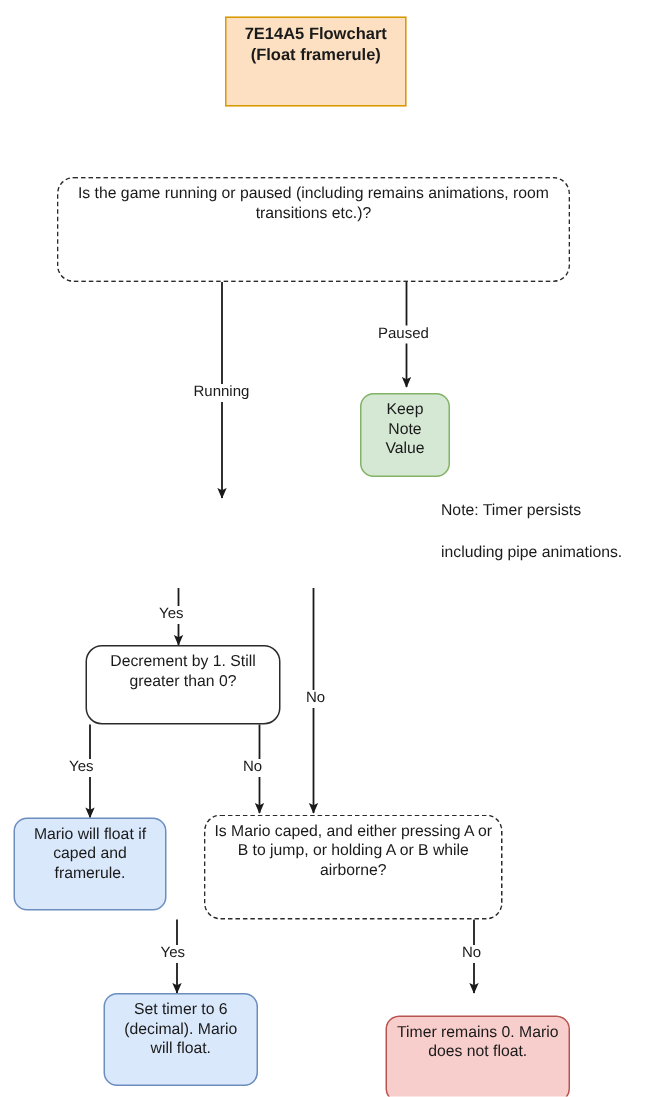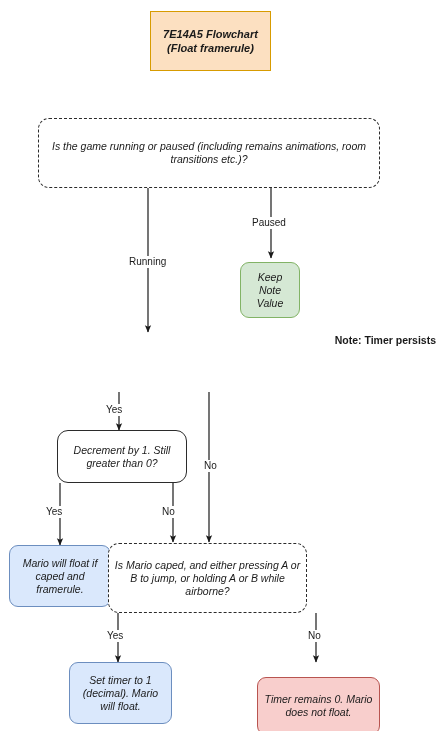--- a/index.html
+++ b/index.html
@@ -18,28 +18,26 @@
   #flow {
     position: absolute;
     left: 0; top: 0;
     width: 441px;
     height: 731px;
   }
   .node {
     position: absolute;
     box-sizing: border-box;
     display: flex;
-    align-items: center;
     justify-content: center;
     text-align: center;
     font-size: 10.5px;
     line-height: 13px;
     color: #1a1a1a;
-    padding: 20px 5px;
-    font-style: italic;
+    padding: 4px 5px;
   }
   .node-title {
     background: #fce0c1;
     border: 1.4px solid #d79b00;
     font-weight: bold;
     font-size: 11px;
     line-height: 14px;
     color: #1a1a1a;
     border-radius: 0;
   }
@@ -66,23 +64,22 @@
   .node-red {
     background: #f8cecc;
     border: 1.3px solid #b85450;
     border-radius: 9px;
     margin-top: 15px;
   }
   .note {
     position: absolute;
     font-size: 10.5px;
     line-height: 14px;
-    text-align: right;
+    text-align: left;
     color: #1a1a1a;
-    font-weight: bold;
   }
   .edge-label {
     position: absolute;
     font-size: 10px;
     line-height: 12px;
     color: #1a1a1a;
     background: #ffffff;
     padding: 0 2px;
     white-space: nowrap;
   }
@@ -134,37 +131,38 @@
     <span>Is the game running or paused (including remains animations, room transitions etc.)?</span>
   </div>
 
   <div class="node node-green" style="left:240px; top:262px; width:60px; height:56px;">
     <span>Keep Note Value</span>
   </div>
 
   <div class="note" style="left:294px; top:333px; width:142px;">
     <span>Note: Timer persists</span><br>
     <br>
+    <span>including pipe animations.</span>
   </div>
 
 
   <div class="node node-process" style="left:57px; top:430px; width:130px; height:53px;">
     <span>Decrement by 1. Still greater than 0?</span>
   </div>
 
   <div class="node node-blue" style="left:9px; top:545px; width:102px; height:62px;">
     <span>Mario will float if caped and framerule.</span>
   </div>
 
-  <div class="node node-decision" style="left:108px; top:543px; width:199px; height:70px;">
+  <div class="node node-decision" style="left:136px; top:543px; width:199px; height:70px;">
     <span>Is Mario caped, and either pressing A or B to jump, or holding A or B while airborne?</span>
   </div>
 
   <div class="node node-blue" style="left:69px; top:662px; width:103px; height:62px;">
-    <span>Set timer to 1 (decimal). Mario will float.</span>
+    <span>Set timer to 6 (decimal). Mario will float.</span>
   </div>
 
   <div class="node node-red" style="left:257px; top:662px; width:123px; height:58px;">
     <span>Timer remains 0. Mario does not float.</span>
   </div>
 
   <div class="edge-label" style="left:127px; top:256px;">Running</div>
 
   <div class="edge-label" style="left:250px; top:217px;">Paused</div>
 

